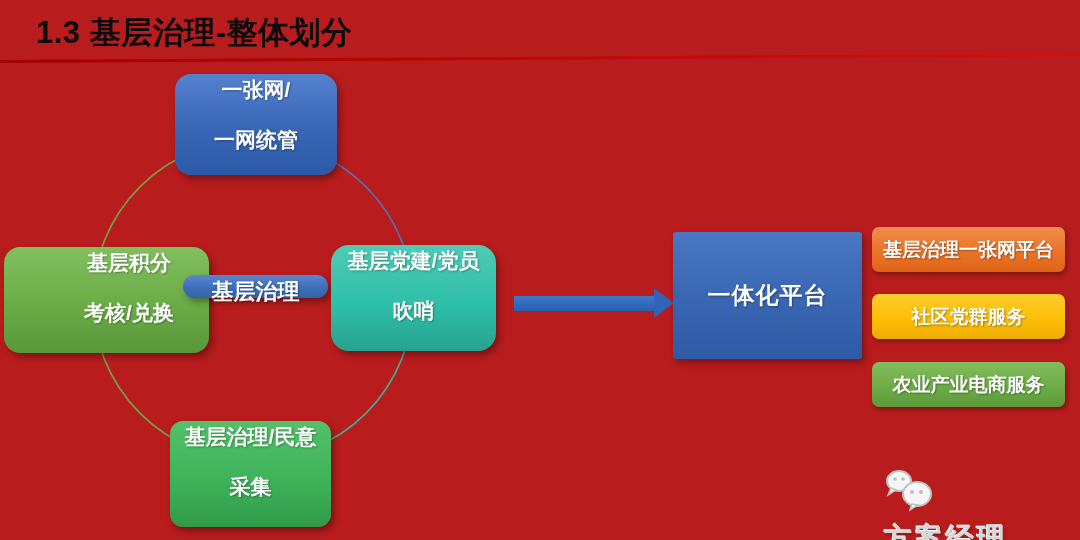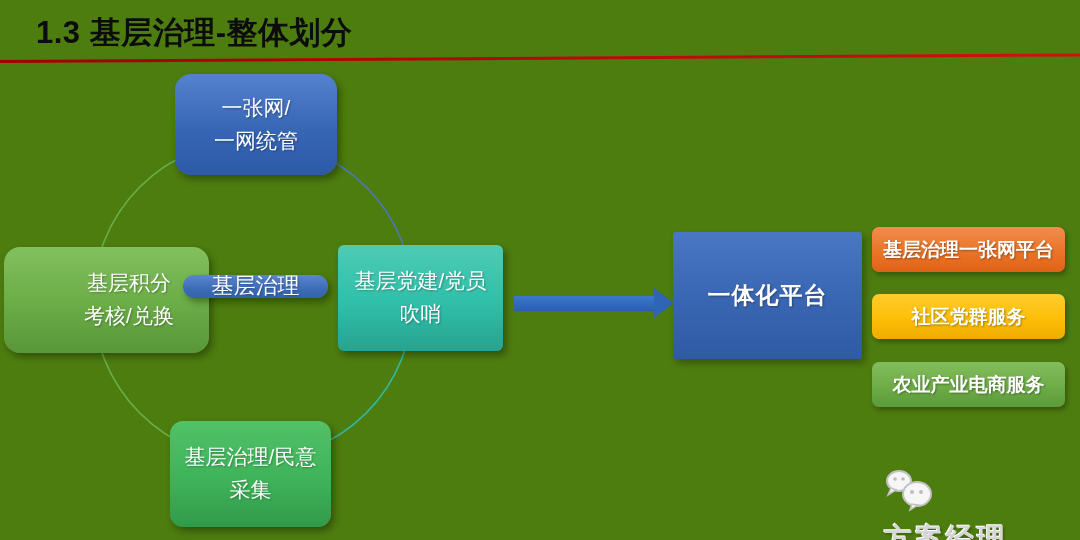--- a/index.html
+++ b/index.html
@@ -1,49 +1,50 @@
 <!DOCTYPE html>
 <html><head>
 <meta charset="utf-8">
 <style>
   html,body{margin:0;padding:0;}
   .slide{
     position:relative;
     width:1080px;height:540px;
-    background:#4d7c0f;
+    background:#b91c1c;
     overflow:hidden;
     font-family:"Liberation Sans","DejaVu Sans",sans-serif;
   }
   .title{
     position:absolute;left:36px;top:12px;margin:0;
     font-size:31px;font-weight:800;color:#0c0c0c;
     letter-spacing:0.5px;
   }
   .rule{
     position:absolute;left:0;top:60px;width:1084px;height:3px;
     background:linear-gradient(90deg,#a00000,#d01010);
     transform:rotate(-0.35deg);transform-origin:left center;
   }
   .circle-svg{position:absolute;left:0;top:0;}
   .node{
     position:absolute;display:flex;flex-direction:column;
-    align-items:center;justify-content:center;
-    color:#fff;font-weight:400;text-align:center;
+    align-items:center;justify-content:flex-start;
+    color:#fff;font-weight:700;text-align:center;
     text-shadow:1px 1px 2px rgba(0,0,0,0.3);
     box-shadow:3px 4px 7px rgba(0,0,0,0.35);
+    gap:17px;
   }
   .node .ln{font-size:21px;line-height:1.55;}
   .node-top{left:175px;top:74px;width:162px;height:101px;border-radius:16px;
     background:linear-gradient(180deg,#5482cf 0%,#3766b4 55%,#2d5aa8 100%);}
   .node-left{left:4px;top:247px;width:160px;height:106px;border-radius:16px;
     background:linear-gradient(180deg,#82c05e 0%,#6aac46 55%,#59973a 100%);padding-left:45px;}
   .node-center{left:183px;top:275px;width:145px;height:23px;border-radius:15px;
     background:linear-gradient(180deg,#5a86d2 0%,#3d6cb7 60%,#3462ad 100%);}
   .node-center .ln{font-size:22px;}
-  .node-right{left:338px;top:245px;width:165px;height:106px;border-radius:6px;
+  .node-right{left:331px;top:245px;width:165px;height:106px;border-radius:18px;
     background:linear-gradient(180deg,#4ecbB5 0%,#2fbfa9 55%,#27a290 100%);}
   .node-bottom{left:170px;top:421px;width:161px;height:106px;border-radius:13px;
     background:linear-gradient(180deg,#52c168 0%,#3fb35a 55%,#319a4a 100%);}
   .arrow-shaft{
     position:absolute;left:514px;top:296px;width:140px;height:15px;
     background:linear-gradient(180deg,#3c78cc,#2a5fae);
   }
   .arrow-head{
     position:absolute;left:654px;top:288px;width:0;height:0;
     border-top:15px solid transparent;border-bottom:15px solid transparent;

